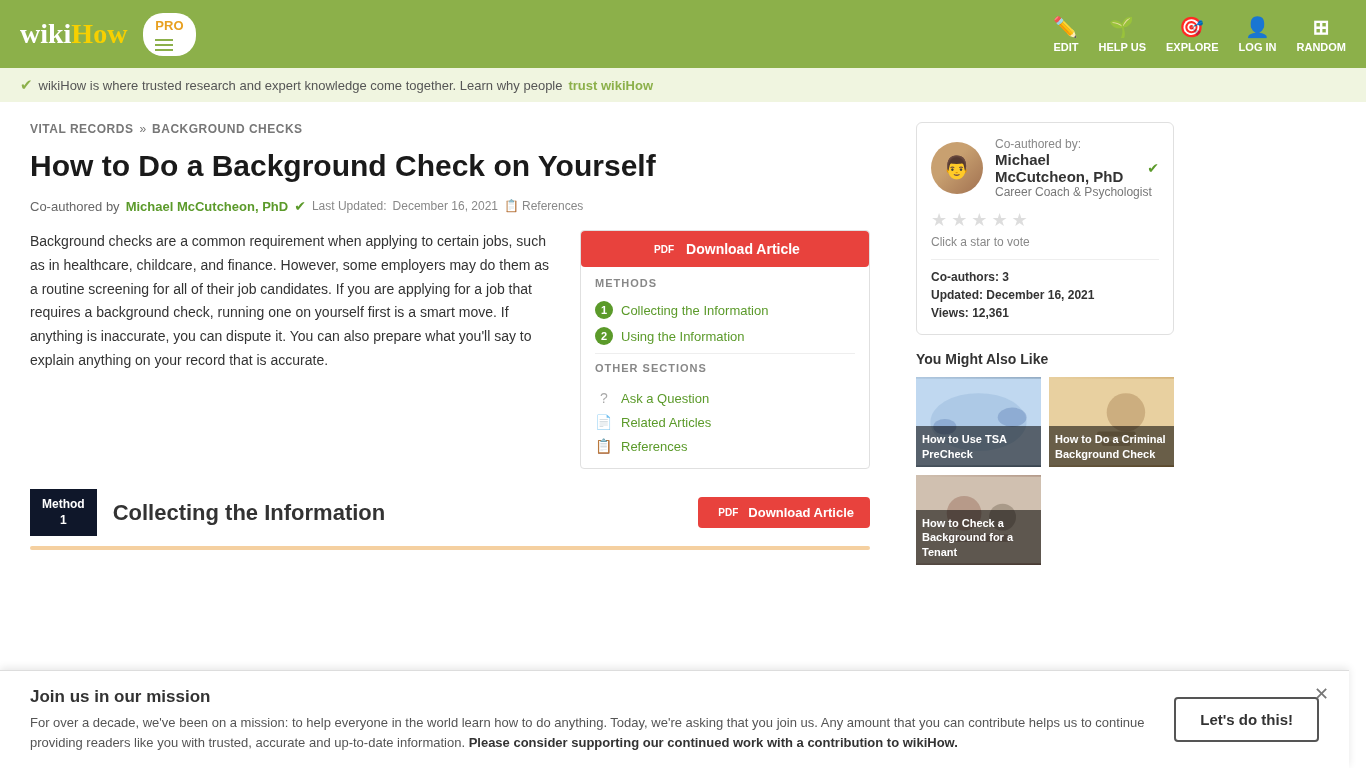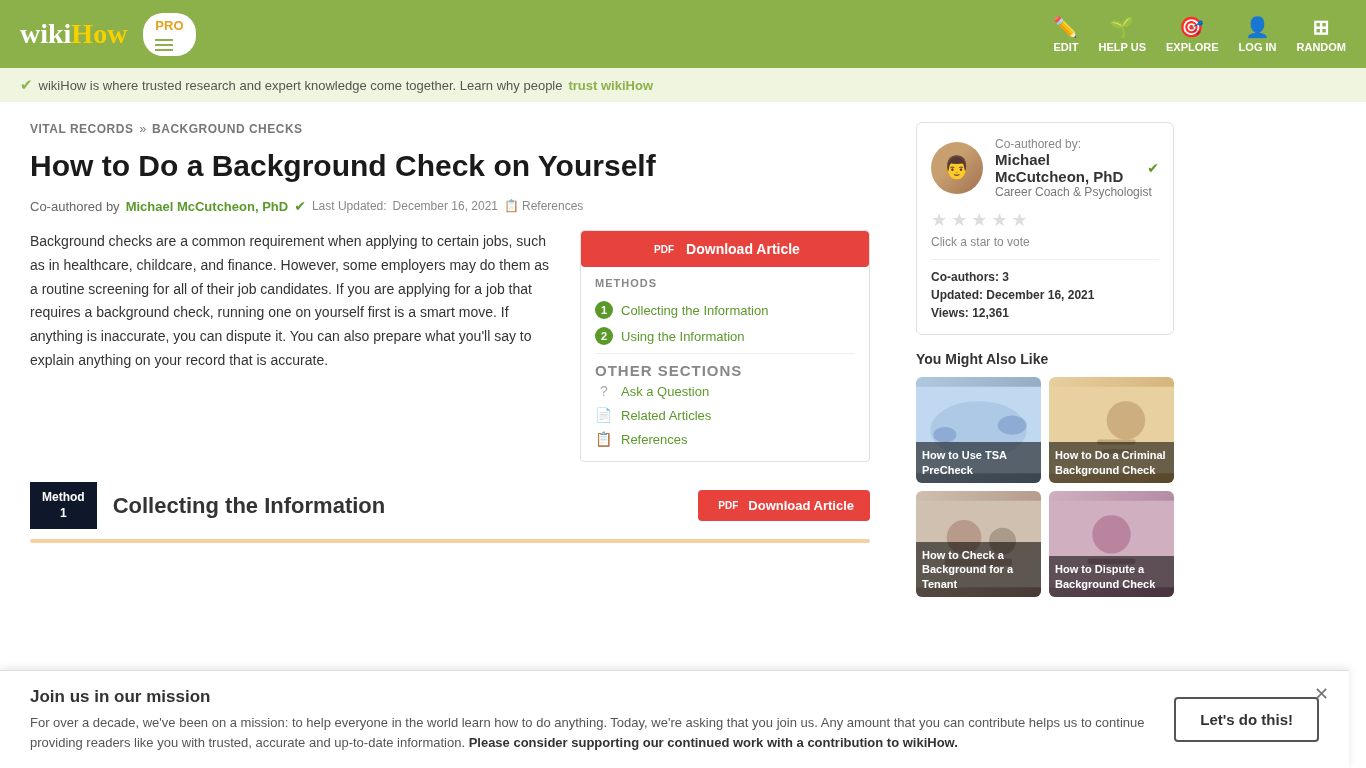--- a/index.html
+++ b/index.html
@@ -263,26 +263,26 @@
       width: 18px;
       height: 18px;
       display: flex;
       align-items: center;
       justify-content: center;
       font-size: 11px;
       font-weight: bold;
       flex-shrink: 0;
     }
     .other-sections-header {
-      font-size: 15px;
+      font-size: 11px;
       font-weight: bold;
       color: #888;
       letter-spacing: 1px;
       text-transform: uppercase;
-      margin-bottom: 0;
+      margin-bottom: 12px;
       margin-top: 8px;
     }
     .other-item {
       display: flex;
       align-items: center;
       gap: 8px;
       padding: 4px 0;
       cursor: pointer;
       color: #5b9a2a;
       font-size: 13px;
@@ -427,25 +427,25 @@
       font-weight: bold;
       color: #333;
       margin-bottom: 10px;
     }
     .related-grid {
       display: grid;
       grid-template-columns: 1fr 1fr;
       gap: 8px;
     }
     .related-card {
-      border-radius: 6px;
+      border-radius: 0;
       overflow: hidden;
       position: relative;
       cursor: pointer;
-      height: 106px;
+      height: 90px;
       background: #ddd;
     }
     .related-card-label {
       position: absolute;
       bottom: 0;
       left: 0;
       right: 0;
       background: rgba(0,0,0,0.55);
       color: #fff;
       font-size: 11px;
@@ -709,29 +709,20 @@
         </div>
         <div class="related-card card-3">
           <svg width="100%" height="100%" viewBox="0 0 130 90">
             <rect width="130" height="90" fill="#d0c0b0"></rect>
             <circle cx="50" cy="38" r="18" fill="#b09080" opacity="0.8"></circle>
             <circle cx="90" cy="42" r="14" fill="#908070" opacity="0.6"></circle>
             <rect x="30" y="60" width="70" height="8" rx="3" fill="#806050" opacity="0.4"></rect>
           </svg>
           <div class="related-card-label">How to Check a Background for a Tenant</div>
         </div>
-        <div class="related-card card-4">
-          <svg width="100%" height="100%" viewBox="0 0 130 90">
-            <rect width="130" height="90" fill="#d0b0c0"></rect>
-            <circle cx="65" cy="35" r="20" fill="#b07090" opacity="0.7"></circle>
-            <rect x="40" y="60" width="50" height="6" rx="3" fill="#906070" opacity="0.5"></rect>
-            <rect x="50" y="70" width="30" height="5" rx="2" fill="#906070" opacity="0.4"></rect>
-          </svg>
-          <div class="related-card-label">How to Dispute a Background Check</div>
-        </div>
       </div>
     </div>
   </div>
 </div>
 
 <div class="join-banner">
   <div class="join-content">
     <div class="join-title">Join us in our mission</div>
     <div class="join-text">
       <span>For over a decade, we've been on a mission: to help everyone in the world learn how to do anything. Today, we're asking that you join us. Any amount that you can contribute helps us to continue providing readers like you with trusted, accurate and up-to-date information. </span>

